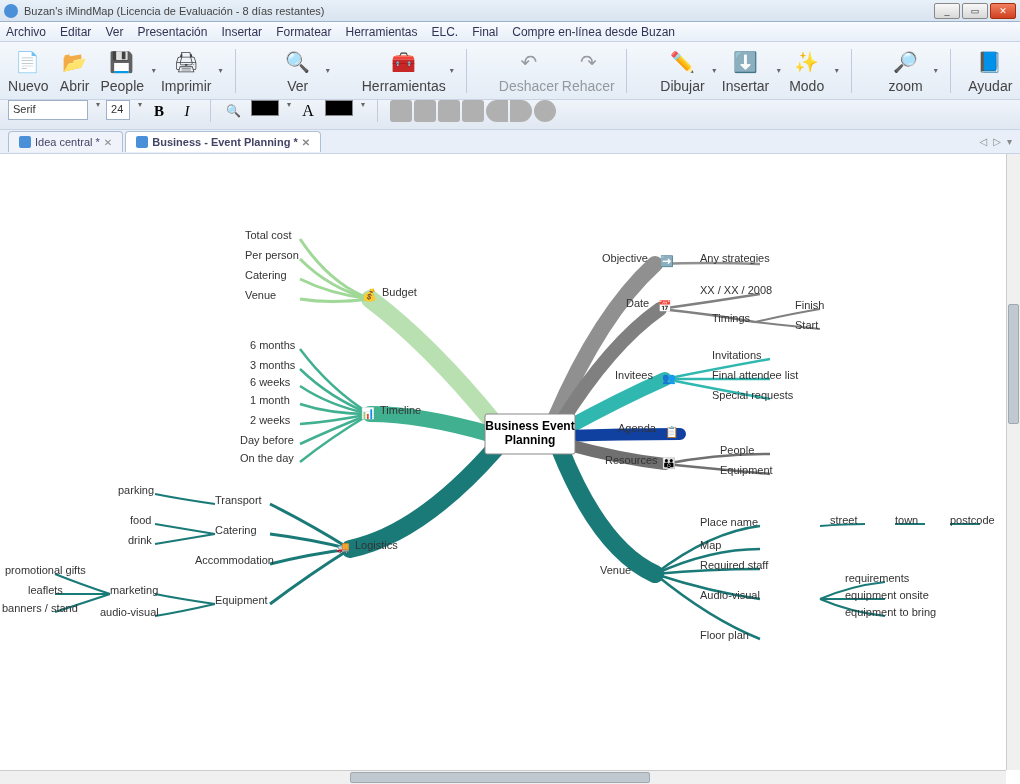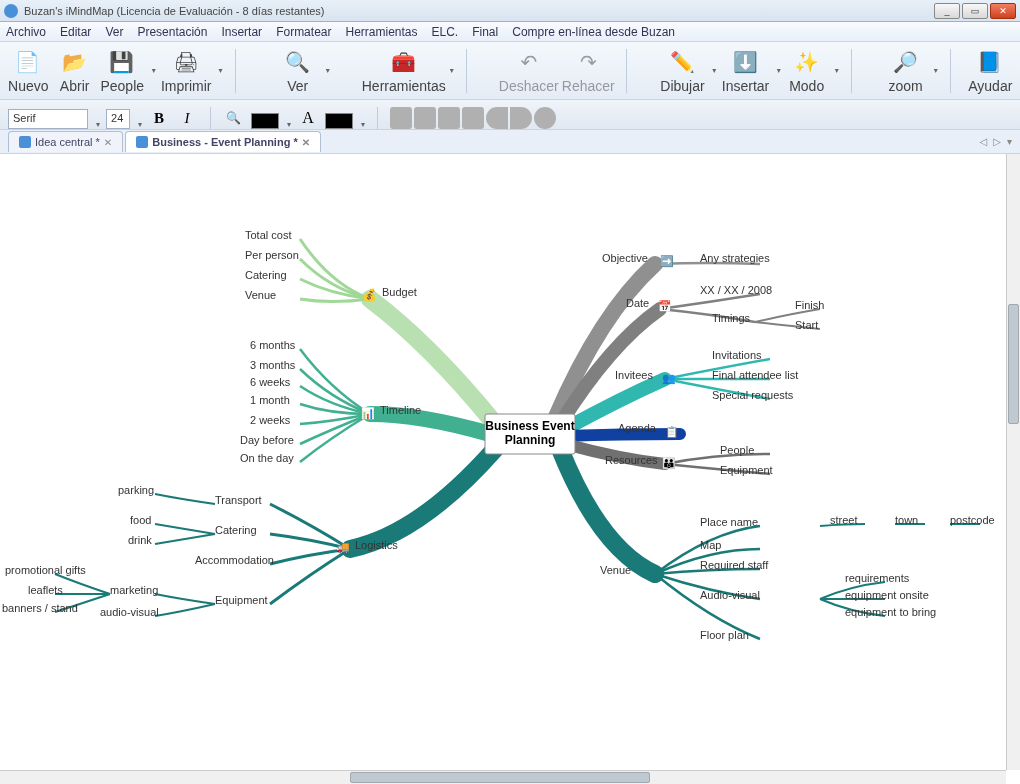--- a/index.html
+++ b/index.html
@@ -19,21 +19,21 @@
 
 
 .toolbar { height: 58px; background: linear-gradient(#f4f8fc,#e4ecf6); border-bottom: 1px solid #c8d4e4; display:flex; align-items:center; padding: 2px 8px; gap: 6px; font-size: 10px; color:#444; }
 .tbtn { display:flex; flex-direction:column; align-items:center; justify-content:center; min-width:40px; height:52px; cursor:pointer; padding:2px 4px; }
 .tico { width:28px; height:28px; display:flex;align-items:center;justify-content:center; font-size:20px; }
 .tlbl { font-size:14px; margin-top:2px; }
 .tsep { width:1px; height:44px; background:#c0ccdc; margin:0 6px; }
 .tdrop { font-size:8px; color:#666; margin-left:2px; }
 
 
-.fmtbar { height: 30px; background: linear-gradient(#f0f4fa,#e0e8f2); border-bottom:1px solid #c8d4e4; display:flex; align-items:flex-end; padding:0 8px; gap:6px; font-size:11px; }
+.fmtbar { height: 30px; background: linear-gradient(#f0f4fa,#e0e8f2); border-bottom:1px solid #c8d4e4; display:flex; align-items:flex-start; padding:0 8px; gap:6px; font-size:11px; }
 .fsel { border:1px solid #a0b0c8; background:#fff; padding:2px 18px 2px 4px; font-size:11px; height:20px; color:#333; }
 .fbtn { width:22px; height:22px; border:1px solid transparent; display:flex;align-items:center;justify-content:center; font-size:12px; cursor:pointer; }
 .fbtn.b { font-weight:bold; font-family:'Times New Roman',serif; font-size:15px; }
 .fbtn.i { font-style:italic; font-family:'Times New Roman',serif; font-size:15px; }
 .swatch { width:28px; height:16px; background:#000; border:1px solid #888; }
 .mini-shapes { display:flex; gap:2px; }
 .mshape { width:22px; height:22px; background:#b0b0b0; border-radius:3px; }
 
 
 .doctabs { height:24px; background:#e8eff8; border-bottom:1px solid #c8d4e4; display:flex; align-items:center; padding:0 8px; font-size:11px; }

